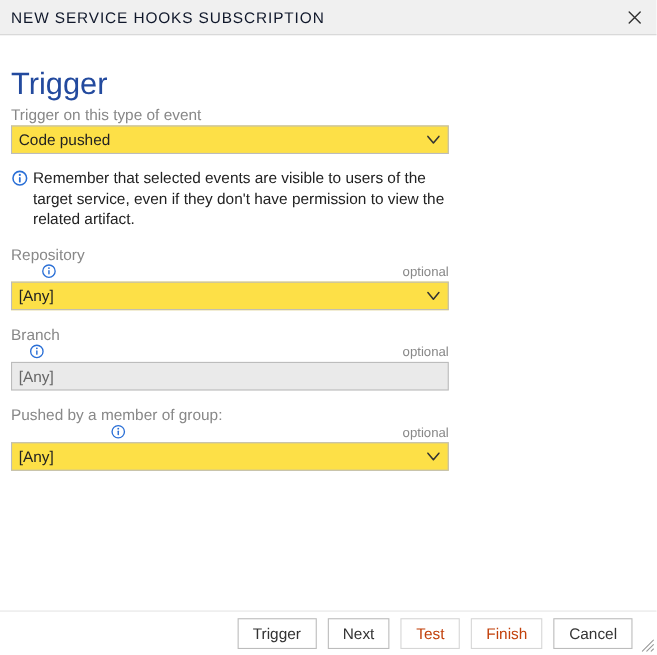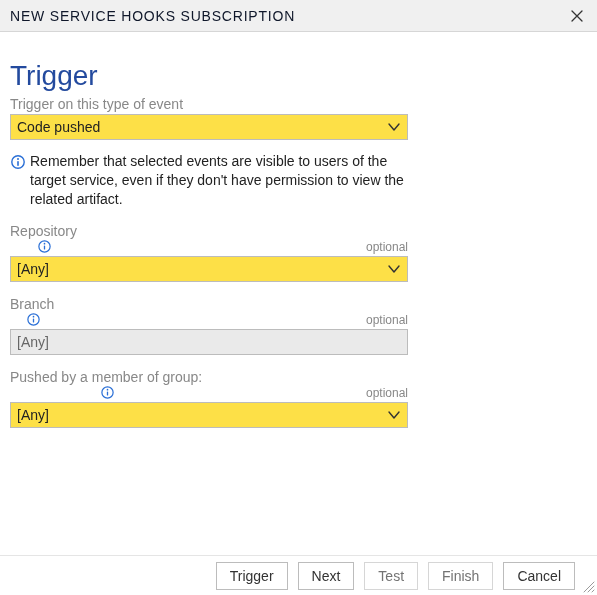--- a/index.html
+++ b/index.html
@@ -149,21 +149,21 @@
     padding: 0 13px;
     margin-left: 10px;
     border: 1px solid #bcbcbc;
     background: #fff;
     font-size: 14px;
     color: #333;
     cursor: pointer;
     font-family: inherit;
   }
   .btn.disabled {
-    color: #737373;
+    color: #c2410c;
     border-color: #d6d6d6;
     cursor: default;
   }
   .resize-grip {
     position: absolute;
     right: 2px; bottom: 2px;
     width: 14px; height: 14px;
     color: #9a9a9a;
     pointer-events: none;
   }

